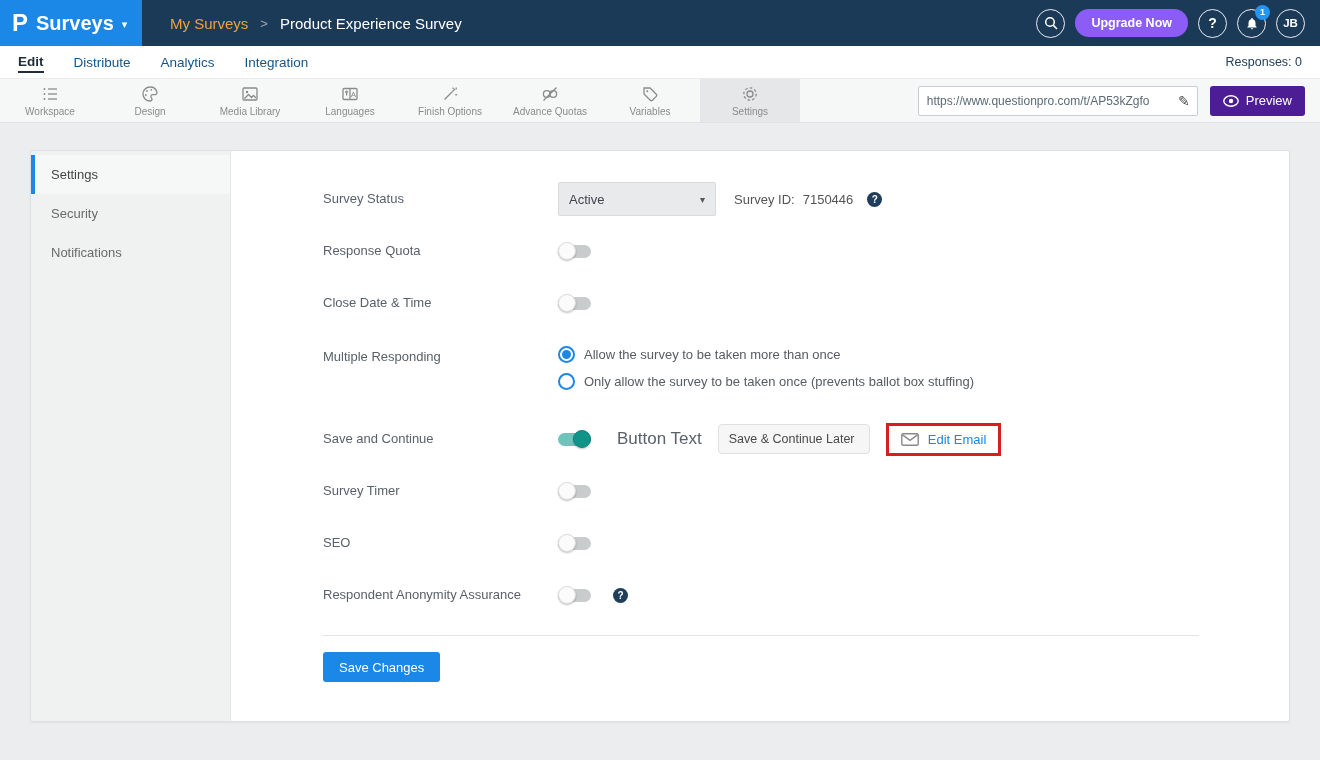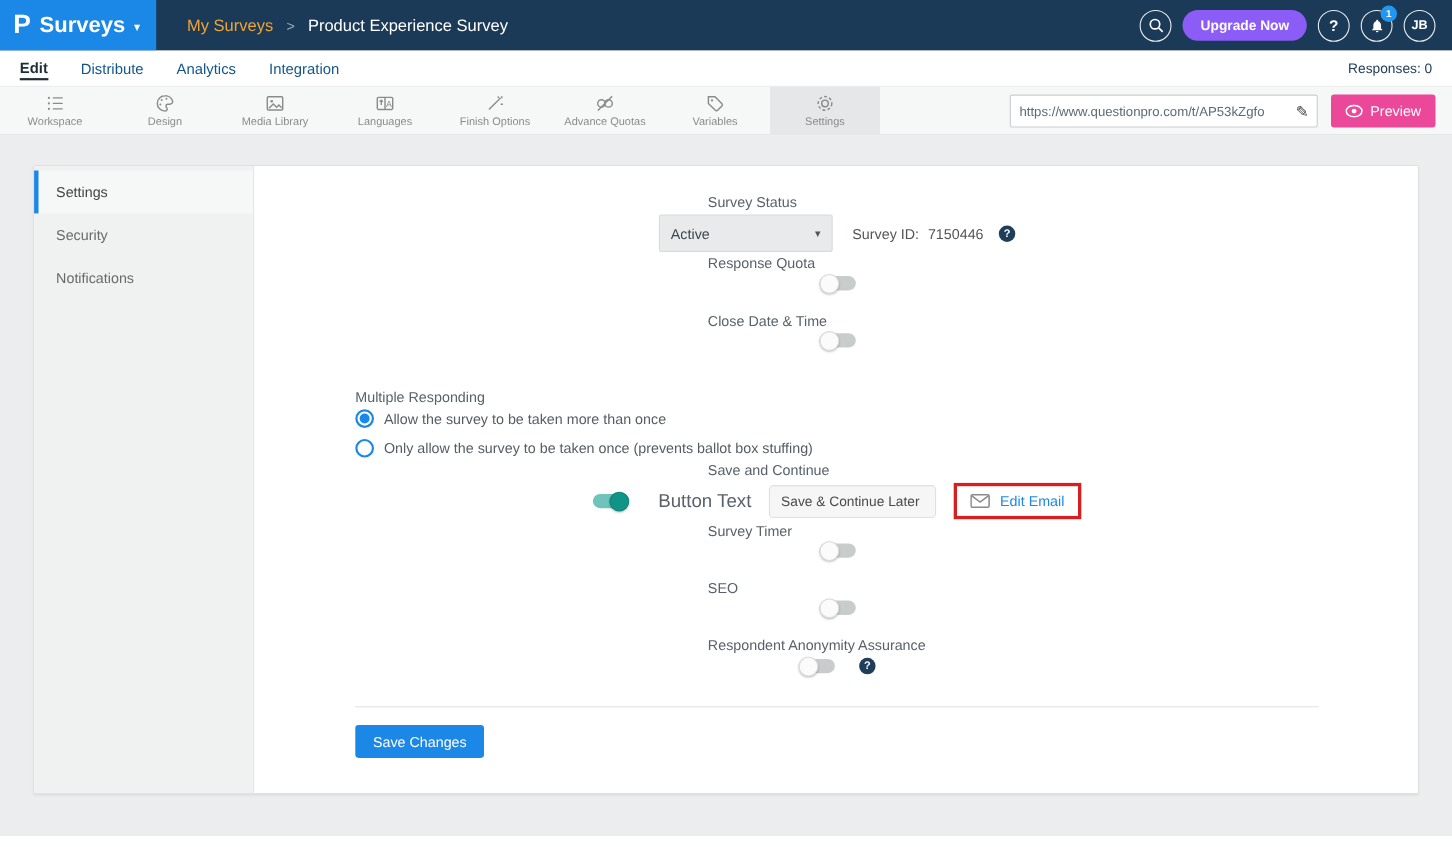--- a/index.html
+++ b/index.html
@@ -44,38 +44,38 @@
   .titem svg { stroke:#8b8b8b; fill:none; stroke-width:1.3; }
   .titem .tlabel { font-size:10px; }
   .titem.active { background:#e5e7e9; }
   .toolbar-right { margin-left:auto; display:flex; align-items:center; gap:12px; padding-right:15px; }
   .url-box { width:280px; height:30px; background:#fff; border:1px solid #c9ced2; border-radius:2px;
     display:flex; align-items:center; }
   .url-input { flex:1; min-width:0; border:none; outline:none; background:transparent; padding:0 8px;
     font-size:12px; color:#5b6b77; font-family:inherit; }
   .pencil { width:26px; height:100%; display:flex; align-items:center; justify-content:center;
     color:#444; font-size:14px; cursor:pointer; }
-  .preview-btn { height:30px; padding:0 13px; background:#ec4899; border:none; border-radius:3px;
+  .preview-btn { height:30px; padding:0 13px; background:#4c1d95; border:none; border-radius:3px;
     color:#fff; font-size:13px; display:flex; align-items:center; gap:7px; cursor:pointer; font-family:inherit;text-align:right; }
 
   
   .main { flex:1; background:#ecedef; padding:27px 30px 0 30px; }
   .footer-strip { height:10px; background:#fff; flex-shrink:0; }
   .card { width:1260px; height:572px; background:#fff; border:1px solid #e0e0e0; border-radius:2px;
     box-shadow:0 1px 2px rgba(0,0,0,.05); display:flex; }
 
   
   .side { width:200px; background:#f0f1f1; border-right:1px solid #e6e6e6; padding-top:4px; flex-shrink:0; }
   .sitem { height:39px; display:flex; align-items:center; padding-left:16px; font-size:13px;
     color:#6a6a6a; border-left:4px solid transparent; cursor:pointer; }
   .sitem.active { border-left-color:#1b87e6; color:#454545; background:#f6f7f7; }
 
   
   .content { flex:1; padding:22px 90px 0 92px; }
-  .frow { display:flex; align-items:center; min-height:52px;flex-direction:column; }
+  .frow { display:flex; align-items:center; min-height:52px; }
   .frow.multi { min-height:84px; align-items:flex-start; padding-top:17px; }
   .flabel { width:235px; flex-shrink:0; font-size:13px; color:#59616b; line-height:22px; }
   .controls { display:flex; align-items:center; }
 
   .qselect { width:158px; height:34px; background:#e9eaeb; border:1px solid #d9dadb; border-radius:2px;
     display:flex; align-items:center; justify-content:space-between; padding:0 10px; font-size:13px;
     color:#3f454b; cursor:pointer; }
   .sel-caret { font-size:10px; color:#555; }
   .sid-label { margin-left:18px; font-size:13px; color:#555; }
   .sid-value { margin-left:8px; font-size:13px; color:#555; }

